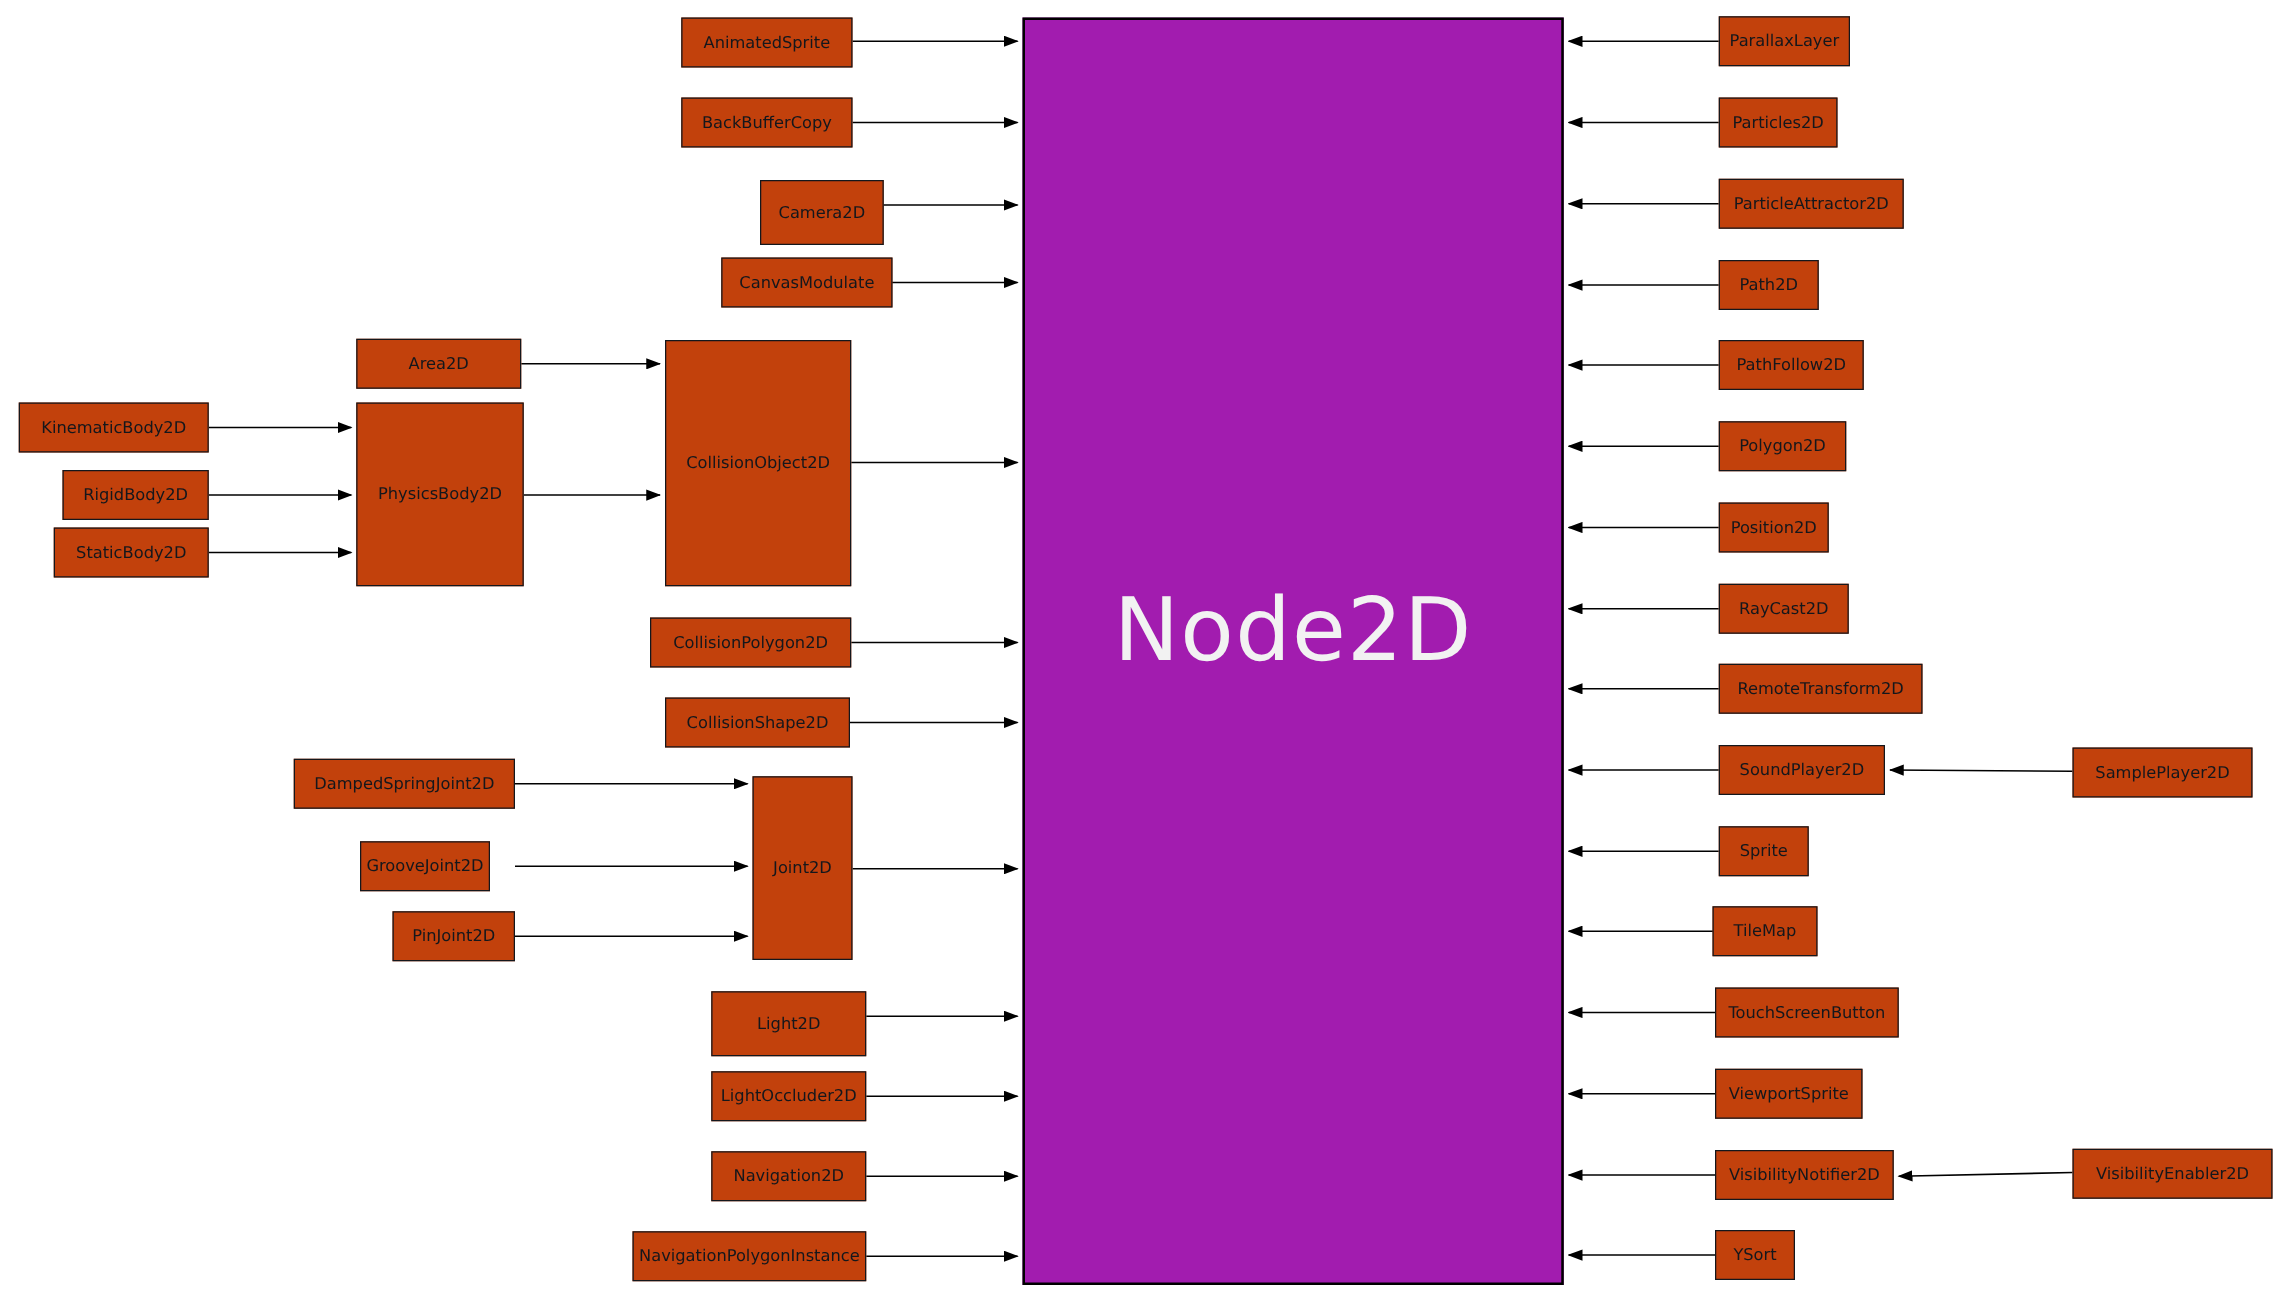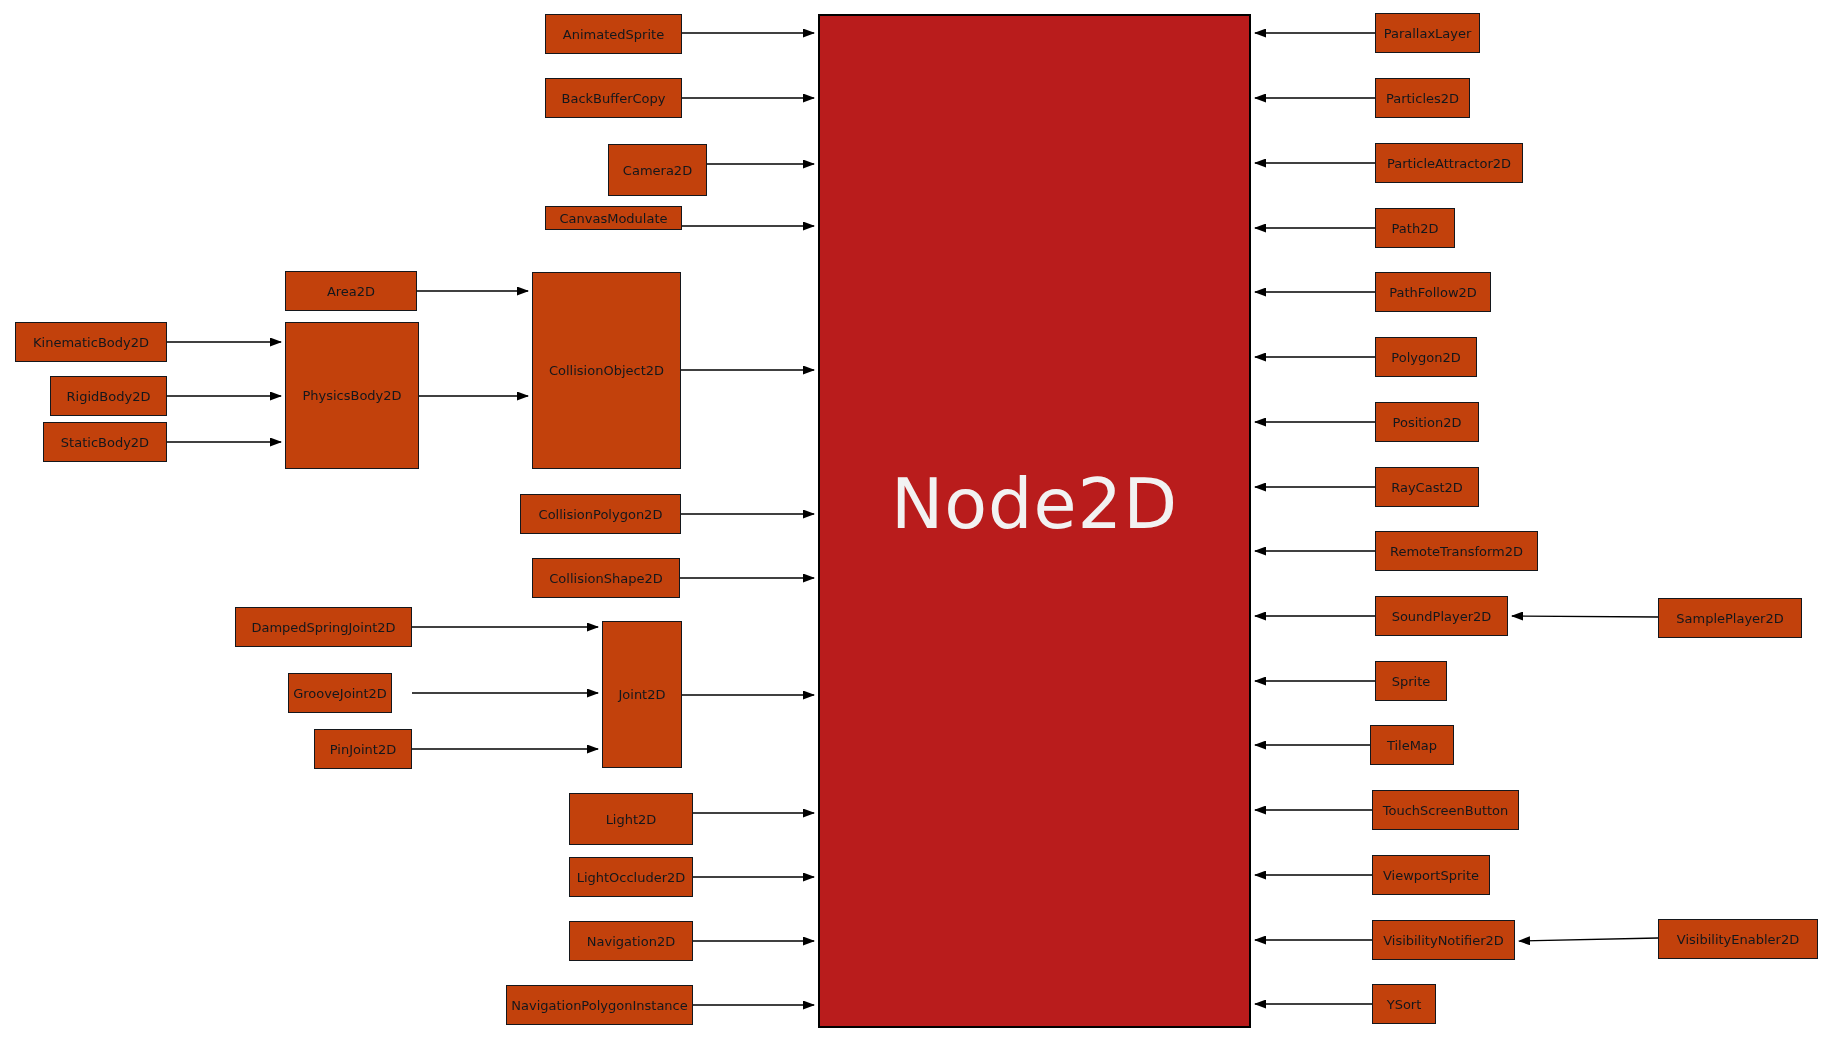--- a/index.html
+++ b/index.html
@@ -14,21 +14,21 @@
     position:absolute;
     background:#c2410c;
     border:1px solid #14171c;
     box-sizing:border-box;
     display:flex;align-items:center;justify-content:center;
     font-size:13px;color:#14171c;
     white-space:nowrap;
   }
   .center-node{
     position:absolute;
-    background:#b91c1c;
+    background:#a21caf;
     border:2px solid #000000;
     box-sizing:border-box;
     display:flex;align-items:center;justify-content:center;
     padding-bottom:34px;
   }
   .center-label{
     font-size:70px;
     color:#f2f2f2;
     letter-spacing:1px;
   }
@@ -98,21 +98,21 @@
 
   <div class="node" style="left:545px;top:14px;width:137px;height:40px">
       <span>AnimatedSprite</span>
     </div>
   <div class="node" style="left:545px;top:78px;width:137px;height:40px">
       <span>BackBufferCopy</span>
     </div>
   <div class="node" style="left:608px;top:144px;width:99px;height:52px">
       <span>Camera2D</span>
     </div>
-  <div class="node" style="left:545px;top:206px;width:137px;height:24px">
+  <div class="node" style="left:577px;top:206px;width:137px;height:40px">
       <span>CanvasModulate</span>
     </div>
   <div class="node" style="left:532px;top:272px;width:149px;height:197px">
       <span>CollisionObject2D</span>
     </div>
   <div class="node" style="left:520px;top:494px;width:161px;height:40px">
       <span>CollisionPolygon2D</span>
     </div>
   <div class="node" style="left:532px;top:558px;width:148px;height:40px">
       <span>CollisionShape2D</span>
@@ -170,21 +170,21 @@
     </div>
   <div class="node" style="left:1375px;top:208px;width:80px;height:40px">
       <span>Path2D</span>
     </div>
   <div class="node" style="left:1375px;top:272px;width:116px;height:40px">
       <span>PathFollow2D</span>
     </div>
   <div class="node" style="left:1375px;top:337px;width:102px;height:40px">
       <span>Polygon2D</span>
     </div>
-  <div class="node" style="left:1375px;top:402px;width:104px;height:40px">
+  <div class="node" style="left:1375px;top:402px;width:88px;height:40px">
       <span>Position2D</span>
     </div>
   <div class="node" style="left:1375px;top:467px;width:104px;height:40px">
       <span>RayCast2D</span>
     </div>
   <div class="node" style="left:1375px;top:531px;width:163px;height:40px">
       <span>RemoteTransform2D</span>
     </div>
   <div class="node" style="left:1375px;top:596px;width:133px;height:40px">
       <span>SoundPlayer2D</span>

